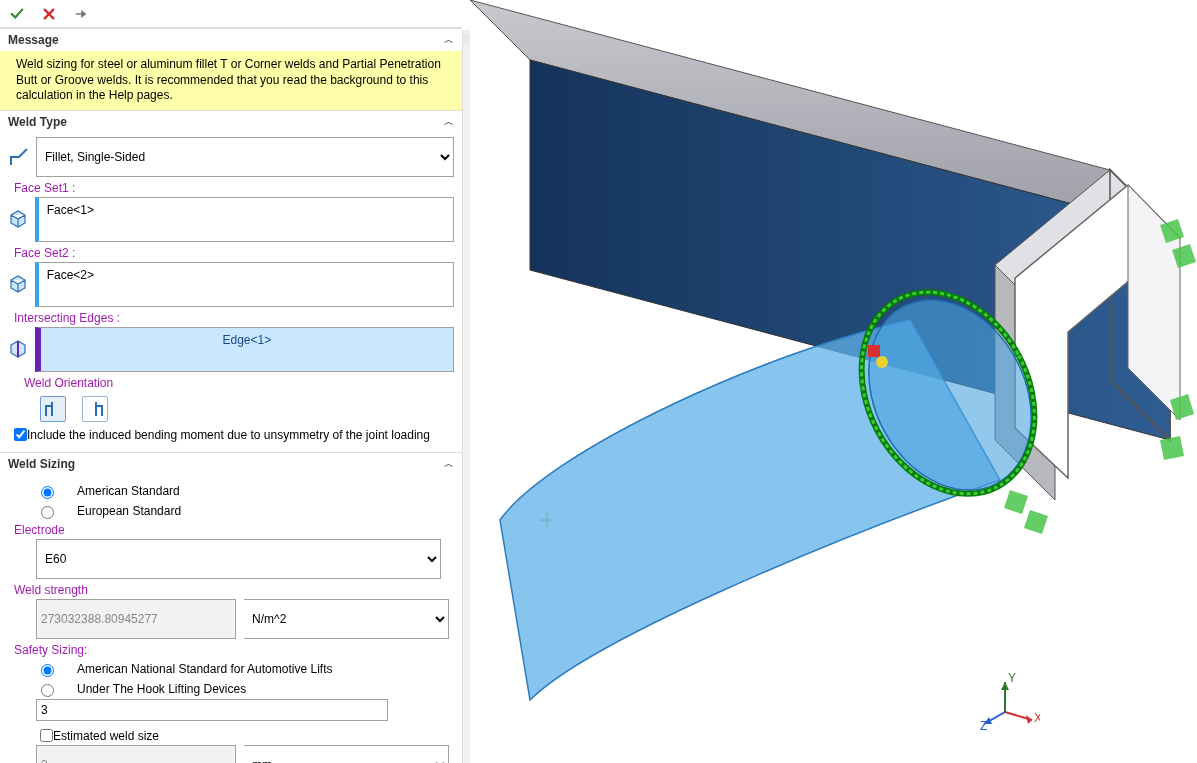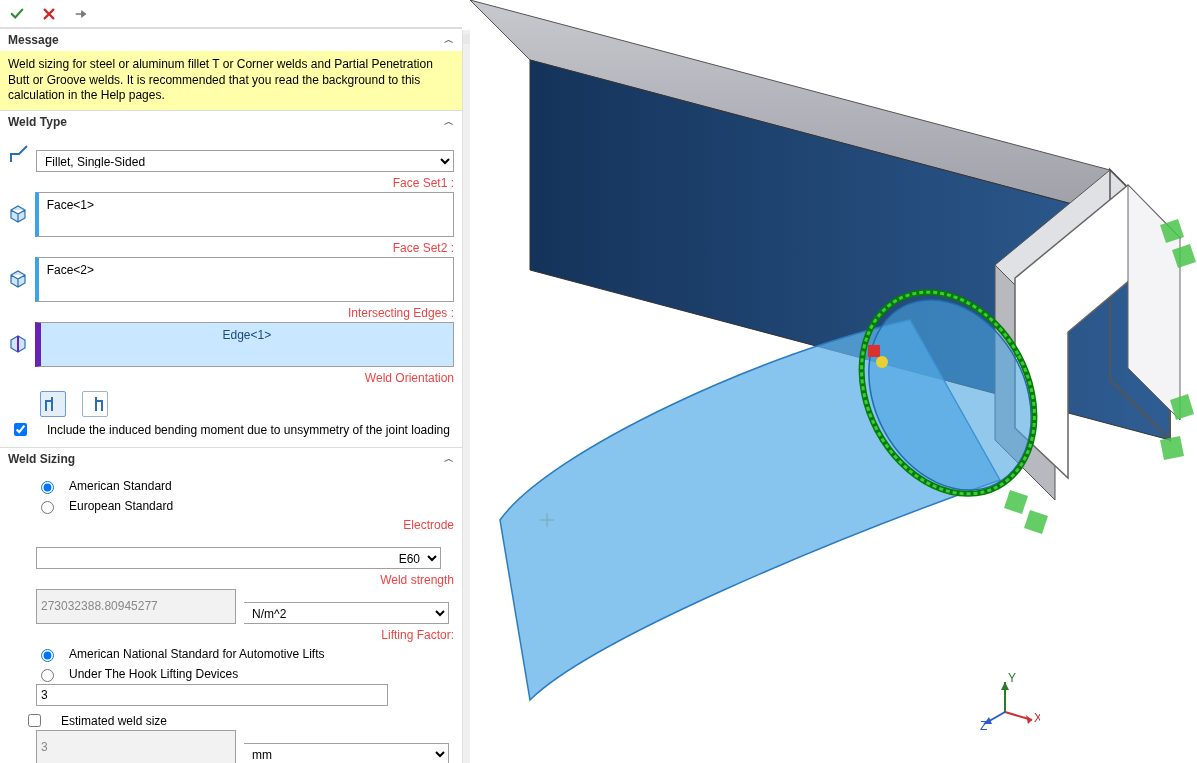--- a/index.html
+++ b/index.html
@@ -13,46 +13,46 @@
   .panel-inner { padding-right: 8px; overflow: hidden; }
 
   .top-actions { height: 28px; display:flex; align-items:center; padding-left:6px; gap:10px; border-bottom:1px solid #ddd;}
   .top-actions svg { width:14px; height:14px; }
 
   .section-header { display:flex; align-items:center; justify-content:space-between; padding: 4px 8px; font-weight: bold; color:#333; cursor:pointer;}
   .section-header .chev { font-size: 10px; color:#666; }
   .hr { height:1px; background:#ddd; margin:0;}
   .section-body { padding: 4px 8px 8px 8px; }
 
-  .msg { background: #ffffaa; padding: 6px 8px; color:#000; line-height:1.3;}
-  .lbl { margin: 4px 0 2px 6px; color:#ef4444;text-align:right; }
+  .msg { background: #ffffaa; padding: 6px 16px; color:#000; line-height:1.3;}
+  .lbl { margin: 4px 0 2px 6px; color:#a21caf; }
   .row { display:flex; align-items:center; gap:6px; }
   .icon-cell { width: 22px; height:22px; display:flex; align-items:center; justify-content:center;}
   .sel-input { flex:1; }
   select, input[type=text].val, .listbox {
     width: 100%; border:1px solid #a0a0a0; background:#fff; padding:3px 4px; color:#000;
   }
-  select { height:22px;margin-top:13px; }
+  select { height:40px; }
   .listbox { height: 45px; overflow:hidden; position:relative;}
   .listbox.face { border-left: 4px solid #3aa4e6; }
   .listbox.edge { border-left: 6px solid #6a22b5; background:#c9e8ff; }
   .listbox .item { padding: 2px 4px; background:transparent; }
   .listbox.edge .item { background:#c9e8ff; color:#1a4a82;text-align:center;}
   .tgl-row { display:flex; gap:16px; margin:6px 0 6px 32px;}
   .tgl-btn { width:26px; height:26px; border:1px solid #9cb4cc; border-radius:2px; display:flex; align-items:center; justify-content:center; background:#fff;}
   .tgl-btn.active { background:#e4eef7; border-color:#6a9bd8;}
-  .chk-row { display:flex; align-items:center; gap:20px; margin:4px 0 2px 6px; }
+  .chk-row { display:flex; align-items:center; gap:0; margin:4px 0 2px 6px; }
   .chk-row input { margin:0; }
 
-  .radio-row { display:flex; align-items:center; gap:12px; margin:4px 0 2px 28px;}
+  .radio-row { display:flex; align-items:center; gap:20px; margin:4px 0 2px 28px;}
   .field { }
   .dual { display:flex; gap:8px; margin-left:28px; }
   .dual input { width:200px; border:1px solid #a0a0a0; padding:3px 4px; background:#f2f2f2; color:#888;}
   .dual select { width:205px; border-left:0;}
-  .single-select { width:405px; margin-left:28px;text-align:right; }
+  .single-select { width:405px; margin-left:28px; }
   .input-short { width:352px; margin-left:28px; border:1px solid #a0a0a0; padding:3px 4px;}
   .disabled { background:#f2f2f2; color:#888;}
 
   
   .viewport { flex:1; position:relative; background:#fff; overflow:hidden;}
   .triad { position:absolute; left:510px; bottom:28px; }
   .triad svg { width:60px; height:60px; }
 </style>
 </head>
 <body>
@@ -181,32 +181,32 @@
         </select>
 
         <div class="lbl field">Weld strength</div>
         <div class="dual">
           <input type="text" class="disabled" readonly="" value="273032388.80945277" style="">
           <select>
             <option>N/m^2</option>
           </select>
         </div>
 
-        <div class="lbl field">Lifting Factor:</div>
+        <div class="lbl field">Safety Sizing:</div>
         <div class="radio-row">
           <input type="radio" name="sf" checked="" style="">
           <span>American National Standard for Automotive Lifts</span>
         </div>
         <div class="radio-row">
           <input type="radio" name="sf" style="">
           <span>Under The Hook Lifting Devices</span>
         </div>
         <input type="text" class="input-short" value="3" style="">
 
-        <div class="chk-row" style="margin-left:20px; margin-top:8px;">
+        <div class="chk-row" style="margin-left:32px; margin-top:8px;">
           <input type="checkbox" style="">
           <span>Estimated weld size</span>
         </div>
         <div class="dual">
           <input type="text" class="disabled" readonly="" value="3" style="">
           <select>
             <option>mm</option>
           </select>
         </div>
       </div>

